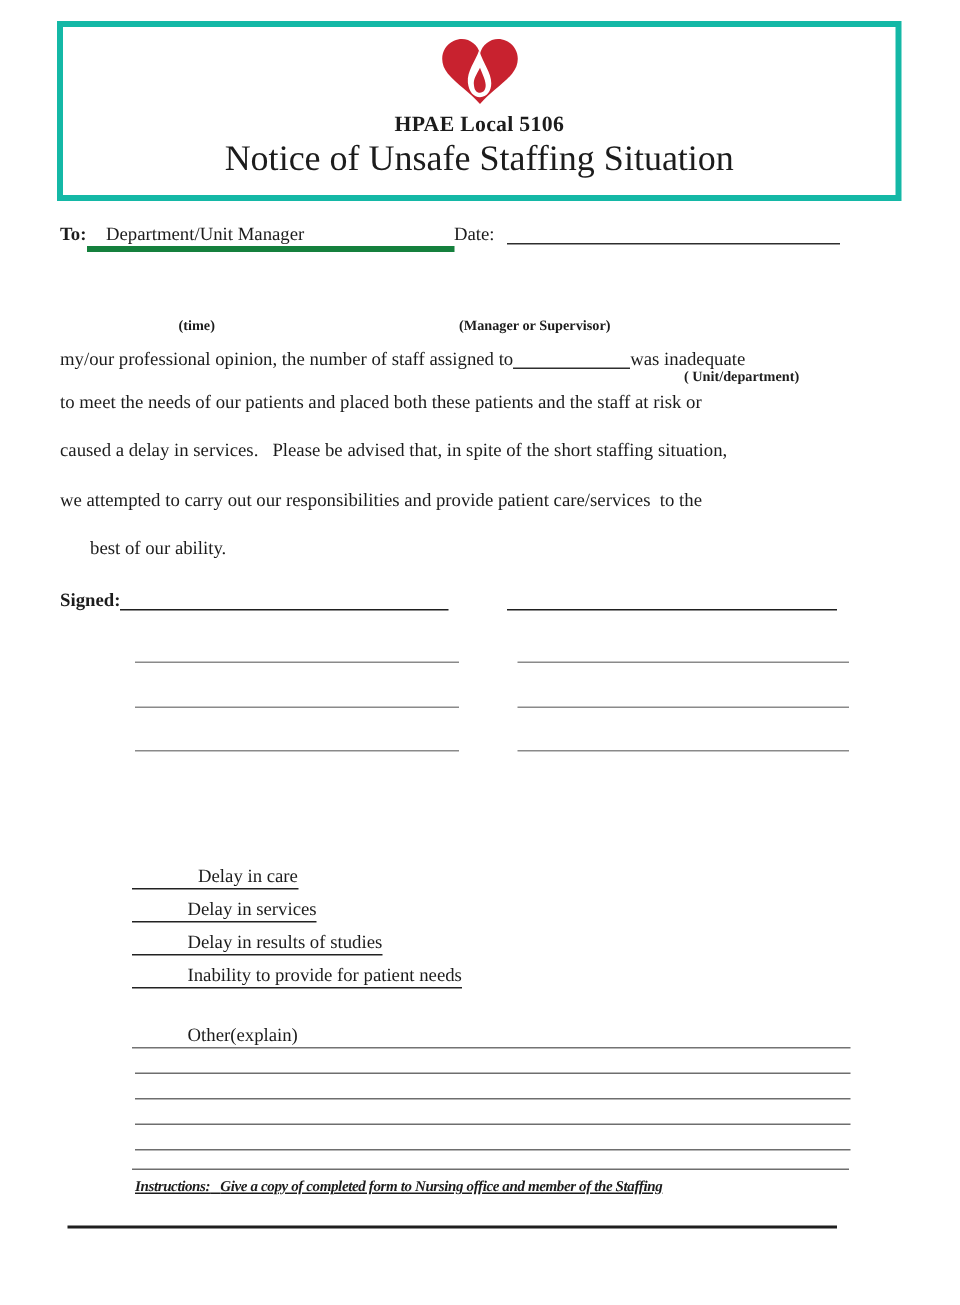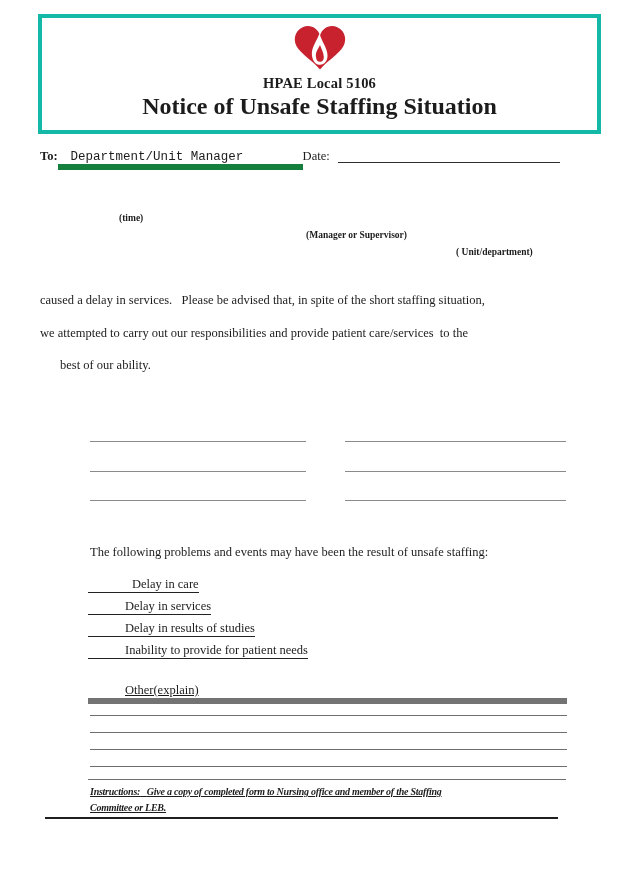--- a/index.html
+++ b/index.html
@@ -7,39 +7,39 @@
     position:relative;width:640px;height:870px;background:#ffffff;overflow:hidden;
     font-family:"Liberation Serif","DejaVu Serif",serif;color:#1c1c1c;font-size:12.5px;
   }
   
   .header-box{
     position:absolute;left:38px;top:14px;width:555px;height:112px;
     border:4px solid #14b8a6;text-align:center;
   }
   .logo{display:block;margin:4px auto 0 auto;}
   .org{font-weight:bold;font-size:14.5px;margin-top:1px;letter-spacing:.2px;}
-  .title{font-weight:bold;font-size:24px;margin-top:1px;}
+  .title{font-weight:normal;font-size:24px;margin-top:1px;}
   
   .row{position:absolute;left:40px;white-space:pre;}
   .lbl{font-weight:bold;}
   .blank{display:inline-block;height:12px;border-bottom:1px solid #2e2e2e;vertical-align:text-bottom;}
-  .useg{display:inline-block;border-bottom:6px solid #15803d;font-family:Liberation Mono, monospace;}
+  .useg{display:inline-block;border-bottom:4px solid #15803d;}
   .caption{position:absolute;font-weight:bold;font-size:9.5px;white-space:pre;margin-left:44px;}
   
   .blank.heavy{border-bottom:1.4px solid #1f1f1f;}
   
   .hline{position:absolute;height:0;border-top:1px solid #8a8a8a;}
   .hline.mid{border-top-color:#6e6e6e;}
   .hline.thick{border-top:2.5px solid #1f1f1f;}
   
   .problem{position:absolute;left:88px;white-space:pre;text-align:center;}
   .pwrap{display:inline-block;border-bottom:1px solid #222;}
   .pblank{display:inline-block;width:37px;height:1px;}
   .plabel.sp{padding-left:7px;}
-  .other-row{position:absolute;left:88px;top:683px;width:479px;border-bottom:6px solid #737373;white-space:pre;text-decoration:underline;}
+  .other-row{position:absolute;left:88px;top:683px;width:479px;border-bottom:1px solid #737373;white-space:pre;}
   
   .instructions{position:absolute;left:90px;top:784px;width:520px;
     font-weight:bold;font-style:italic;font-size:10px;letter-spacing:-0.25px;line-height:16px;}
   .instructions .iline{text-decoration:underline;white-space:pre;}
   .ilabel{margin:0;}
 </style>
 </head>
 <body>
 
 <div class="page">
@@ -50,50 +50,51 @@
       <path d="M54 20 C49 34 40 44 41 57 C42 68 48 74 55 74 C63 74 68 67 68 58 C68 46 59 36 54 20 Z" fill="#ffffff"></path>
       <path d="M55 40 C51 48 47 53 48 60 C48.5 66 51 69 55 69 C59 69 62 65 61.5 59.5 C61 53 58 48 55 40 Z" fill="#c8222f"></path>
     </svg>
     <div class="org">HPAE Local 5106</div>
     <div class="title">Notice of Unsafe Staffing Situation</div>
   </div>
 
   <div class="row" style="top:149px;"><span class="lbl">To:</span><span class="useg" style="width:245px;"><span style="padding-left:13px;">Department/Unit Manager</span></span><span>Date:</span><span style="display:inline-block;width:8px;"></span><span class="blank" style="width:222px;"></span></div>
 
   <span class="caption" style="left:75px;top:213px;">(time)</span>
-  <span class="caption" style="left:262px;top:230px;">(Manager or Supervisor)</span>
+  <span class="caption" style="left:262px;top:213px;">(Manager or Supervisor)</span>
 
+  <div class="row" style="top:232px;"><span>my/our professional opinion, the number of staff assigned to</span><span class="blank" style="width:78px;"></span><span>was inadequate</span></div>
   <span class="caption" style="left:388px;top:247px;padding-left:24px;">( Unit/department)</span>
+  <div class="row" style="top:261px;">to meet the needs of our patients and placed both these patients and the staff at risk or</div>
   <div class="row" style="top:293px;">caused a delay in services.   Please be advised that, in spite of the short staffing situation,</div>
   <div class="row" style="top:326px;">we attempted to carry out our responsibilities and provide patient care/services  to the</div>
   <div class="row" style="top:358px;padding-left:20px;">best of our ability.</div>
 
+  <div class="row" style="top:393px;"><span class="lbl">Signed:</span><span class="blank heavy" style="width:219px;"></span><span style="display:inline-block;width:39px;"></span><span class="blank heavy" style="width:220px;"></span></div>
 
   <div class="hline" style="left:90px;top:441px;width:216px;"></div>
   <div class="hline" style="left:345px;top:441px;width:221px;"></div>
   <div class="hline" style="left:90px;top:471px;width:216px;"></div>
   <div class="hline" style="left:345px;top:471px;width:221px;"></div>
   <div class="hline" style="left:90px;top:500px;width:216px;"></div>
   <div class="hline" style="left:345px;top:500px;width:221px;"></div>
 
-  <div class="row" style="left:90px;top:545px;">The following problems and events may have been the result of unsafe staffing:</div>
 
   <div class="problem" style="top:577px;"><span class="pwrap"><span class="pblank"></span><span class="plabel sp">Delay in care</span></span></div>
   <div class="problem" style="top:599px;"><span class="pwrap"><span class="pblank"></span><span class="plabel">Delay in services</span></span></div>
   <div class="problem" style="top:643px;"><span class="pwrap"><span class="pblank"></span><span class="plabel">Inability to provide for patient needs</span></span></div>
   <div class="problem" style="top:621px;"><span class="pwrap"><span class="pblank"></span><span class="plabel">Delay in results of studies</span></span></div>
 
   <div class="other-row"><span class="pblank"></span><span>Other(explain)</span></div>
 
   <div class="hline mid" style="left:90px;top:715px;width:477px;"></div>
   <div class="hline mid" style="left:90px;top:732px;width:477px;"></div>
   <div class="hline mid" style="left:90px;top:749px;width:477px;"></div>
   <div class="hline mid" style="left:90px;top:766px;width:477px;"></div>
   <div class="hline mid" style="left:88px;top:779px;width:478px;"></div>
 
   <div class="instructions">
     <div class="iline"><span class="ilabel">Instructions:</span>   <span>Give a copy of completed form to Nursing office and member of the Staffing</span></div>
-    <div class="iline">Committee or LEB.</div>
   </div>
 
   <div class="hline thick" style="left:45px;top:817px;width:513px;"></div>
 
 </div>
 
 </body></html>

